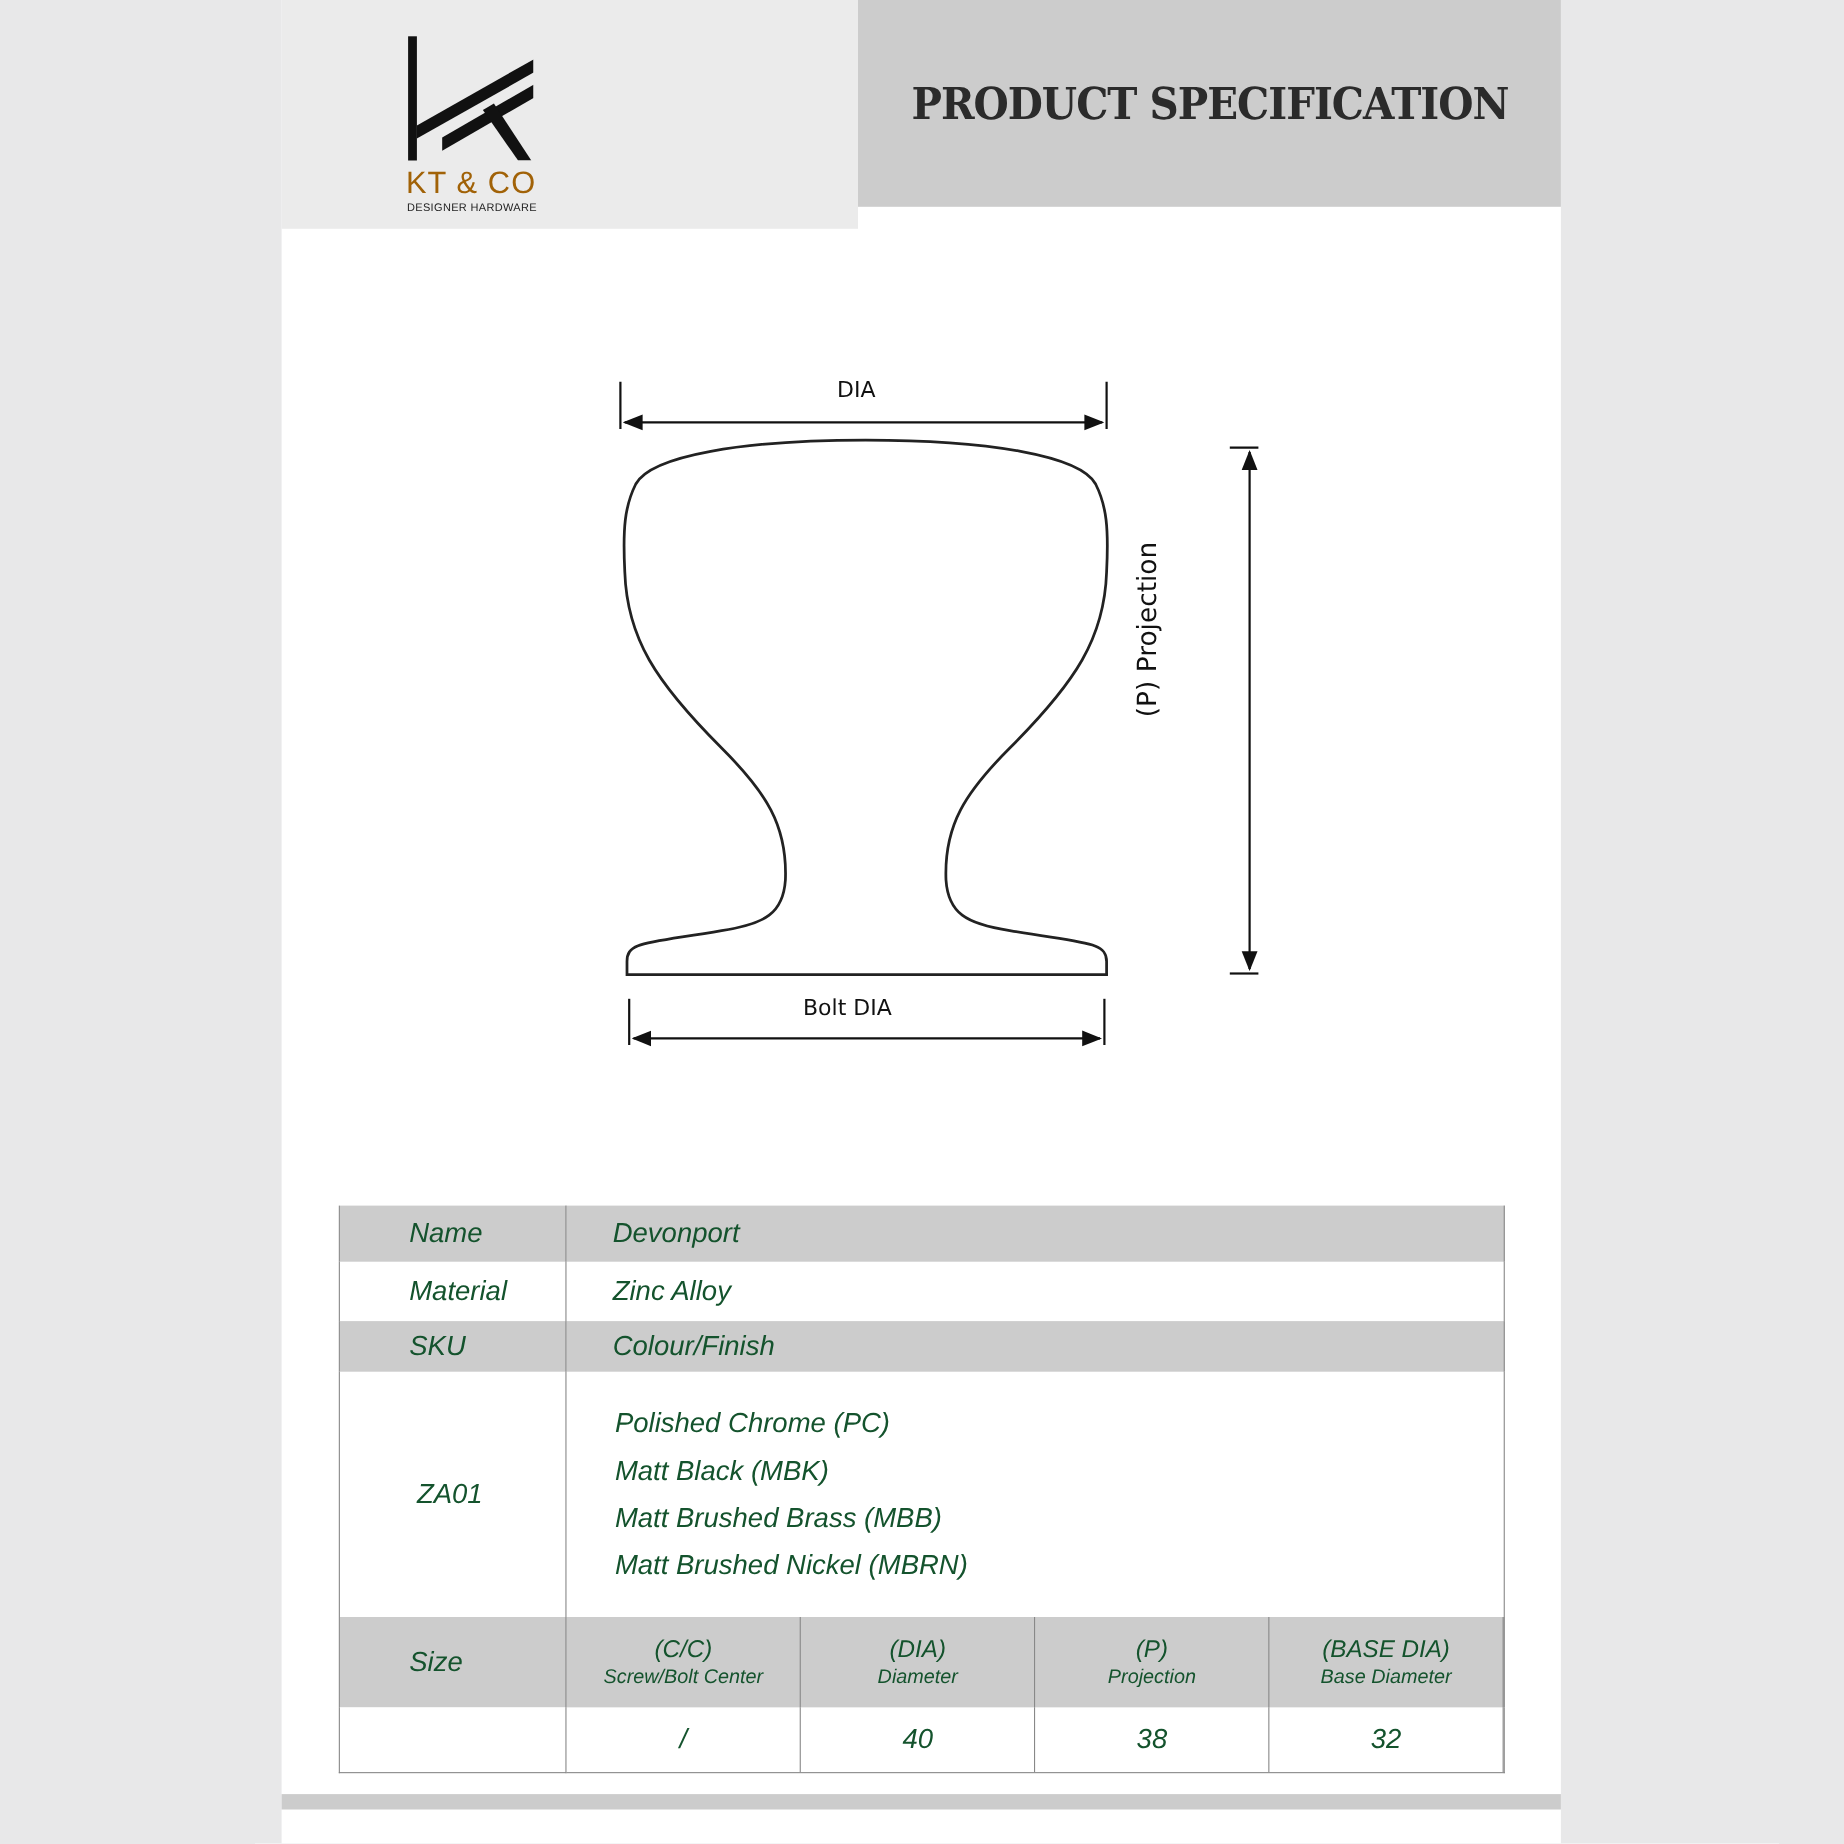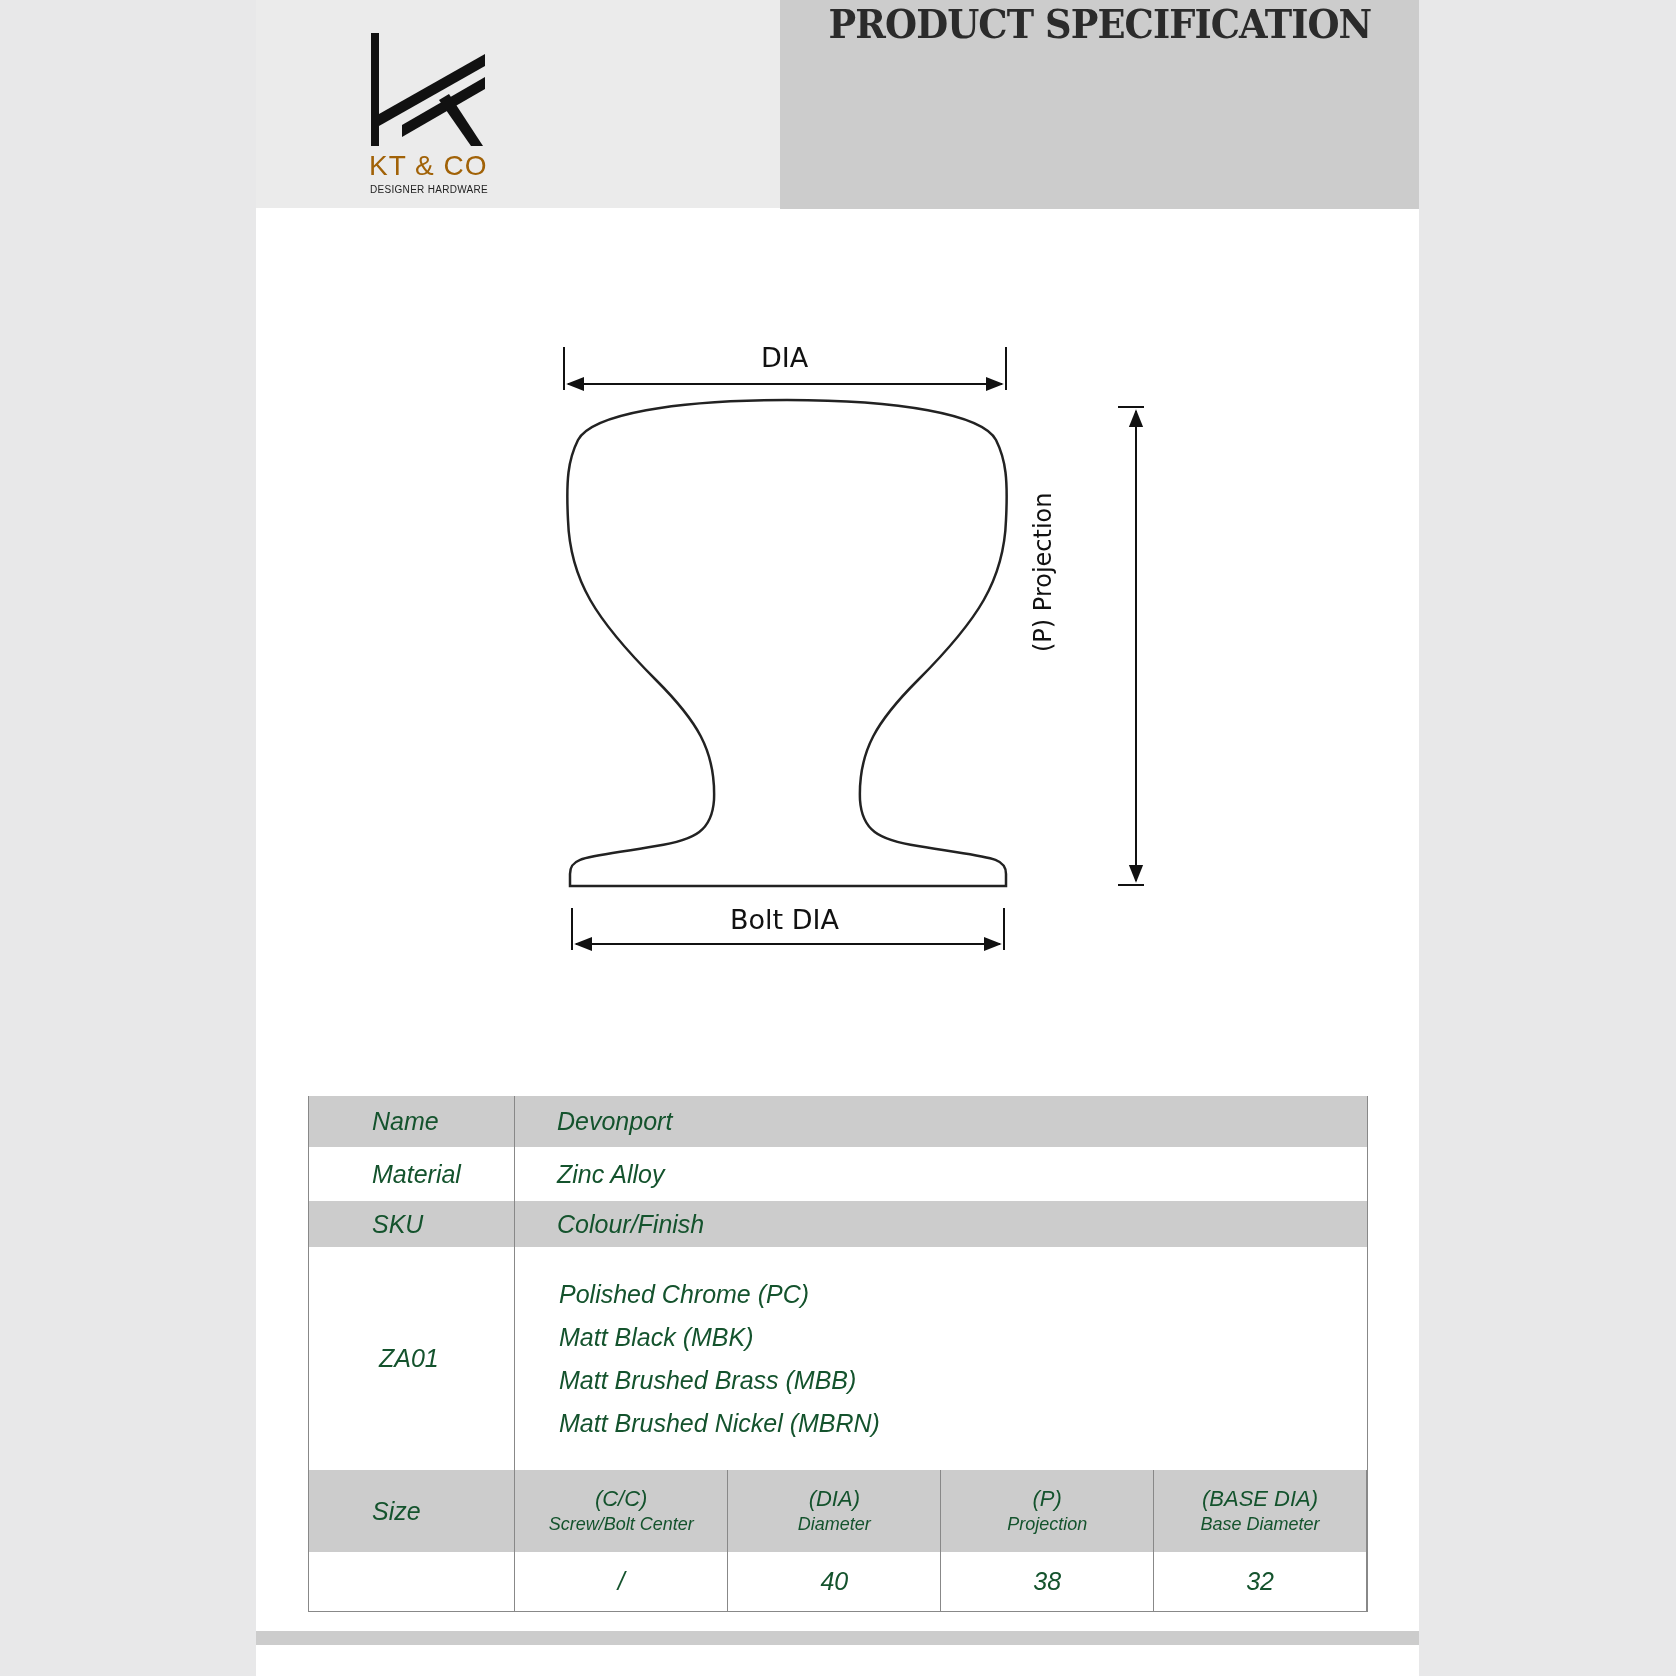--- a/index.html
+++ b/index.html
@@ -1,26 +1,26 @@
 <!DOCTYPE html>
 <html><head>
 <meta charset="utf-8">
 <style>
   html,body{margin:0;padding:0;}
   body{width:1676px;height:1676px;background:#e8e8e9;position:relative;overflow:hidden;font-family:"Liberation Sans",sans-serif;color:#222;}
   .page{position:absolute;left:256px;top:0;width:1163px;height:1676px;background:#ffffff;}
   .logo-area{position:absolute;left:0;top:0;width:524px;height:208px;background:#ebebeb;}
-  .title-band{position:absolute;left:524px;top:0;width:639px;height:209px;background:#cccccc;display:flex;justify-content:center;}
+  .title-band{position:absolute;left:524px;top:0;width:639px;height:188px;background:#cccccc;display:flex;align-items:center;justify-content:center;}
   .title-band h1{margin:0;font-family:"DejaVu Serif",serif;font-weight:bold;font-size:40px;letter-spacing:-1px;color:#2b2b2b;transform:scaleX(0.92);}
   .logo-mark{position:absolute;left:113px;top:30px;}
   .logo-name{position:absolute;left:113px;top:150px;font-size:28px;letter-spacing:1px;color:#a16207;font-weight:300;}
   .logo-sub{position:absolute;left:114px;top:184px;font-size:10px;letter-spacing:0.3px;color:#222;}
   .diagram{position:absolute;left:0;top:300px;width:1163px;height:720px;}
   .diagram svg{position:absolute;left:0;top:0;}
-  .dim-label{position:absolute;font-family:"DejaVu Sans",sans-serif;font-size:27px;color:#111;}
+  .dim-label{position:absolute;font-family:"DejaVu Sans",sans-serif;font-size:20px;color:#111;}
   .lbl-dia{left:505px;top:42px;}
   .lbl-base{left:474px;top:604px;}
   .lbl-proj{left:773px;top:352px;transform:rotate(-90deg);transform-origin:left top;font-size:24px;}
   table.spec{position:absolute;left:52px;top:1096px;width:1060px;border-collapse:collapse;table-layout:fixed;}
   table.spec td{border-left:1px solid #888;border-right:1px solid #888;padding:0;font-size:25px;color:#14532d;font-style:italic;}
   .gray td{background:#cccccc;}
   .r-name td{height:51px;}
   .r-mat td{height:54px;}
   .r-sku td{height:46px;}
   .r-za td{height:223px;}

